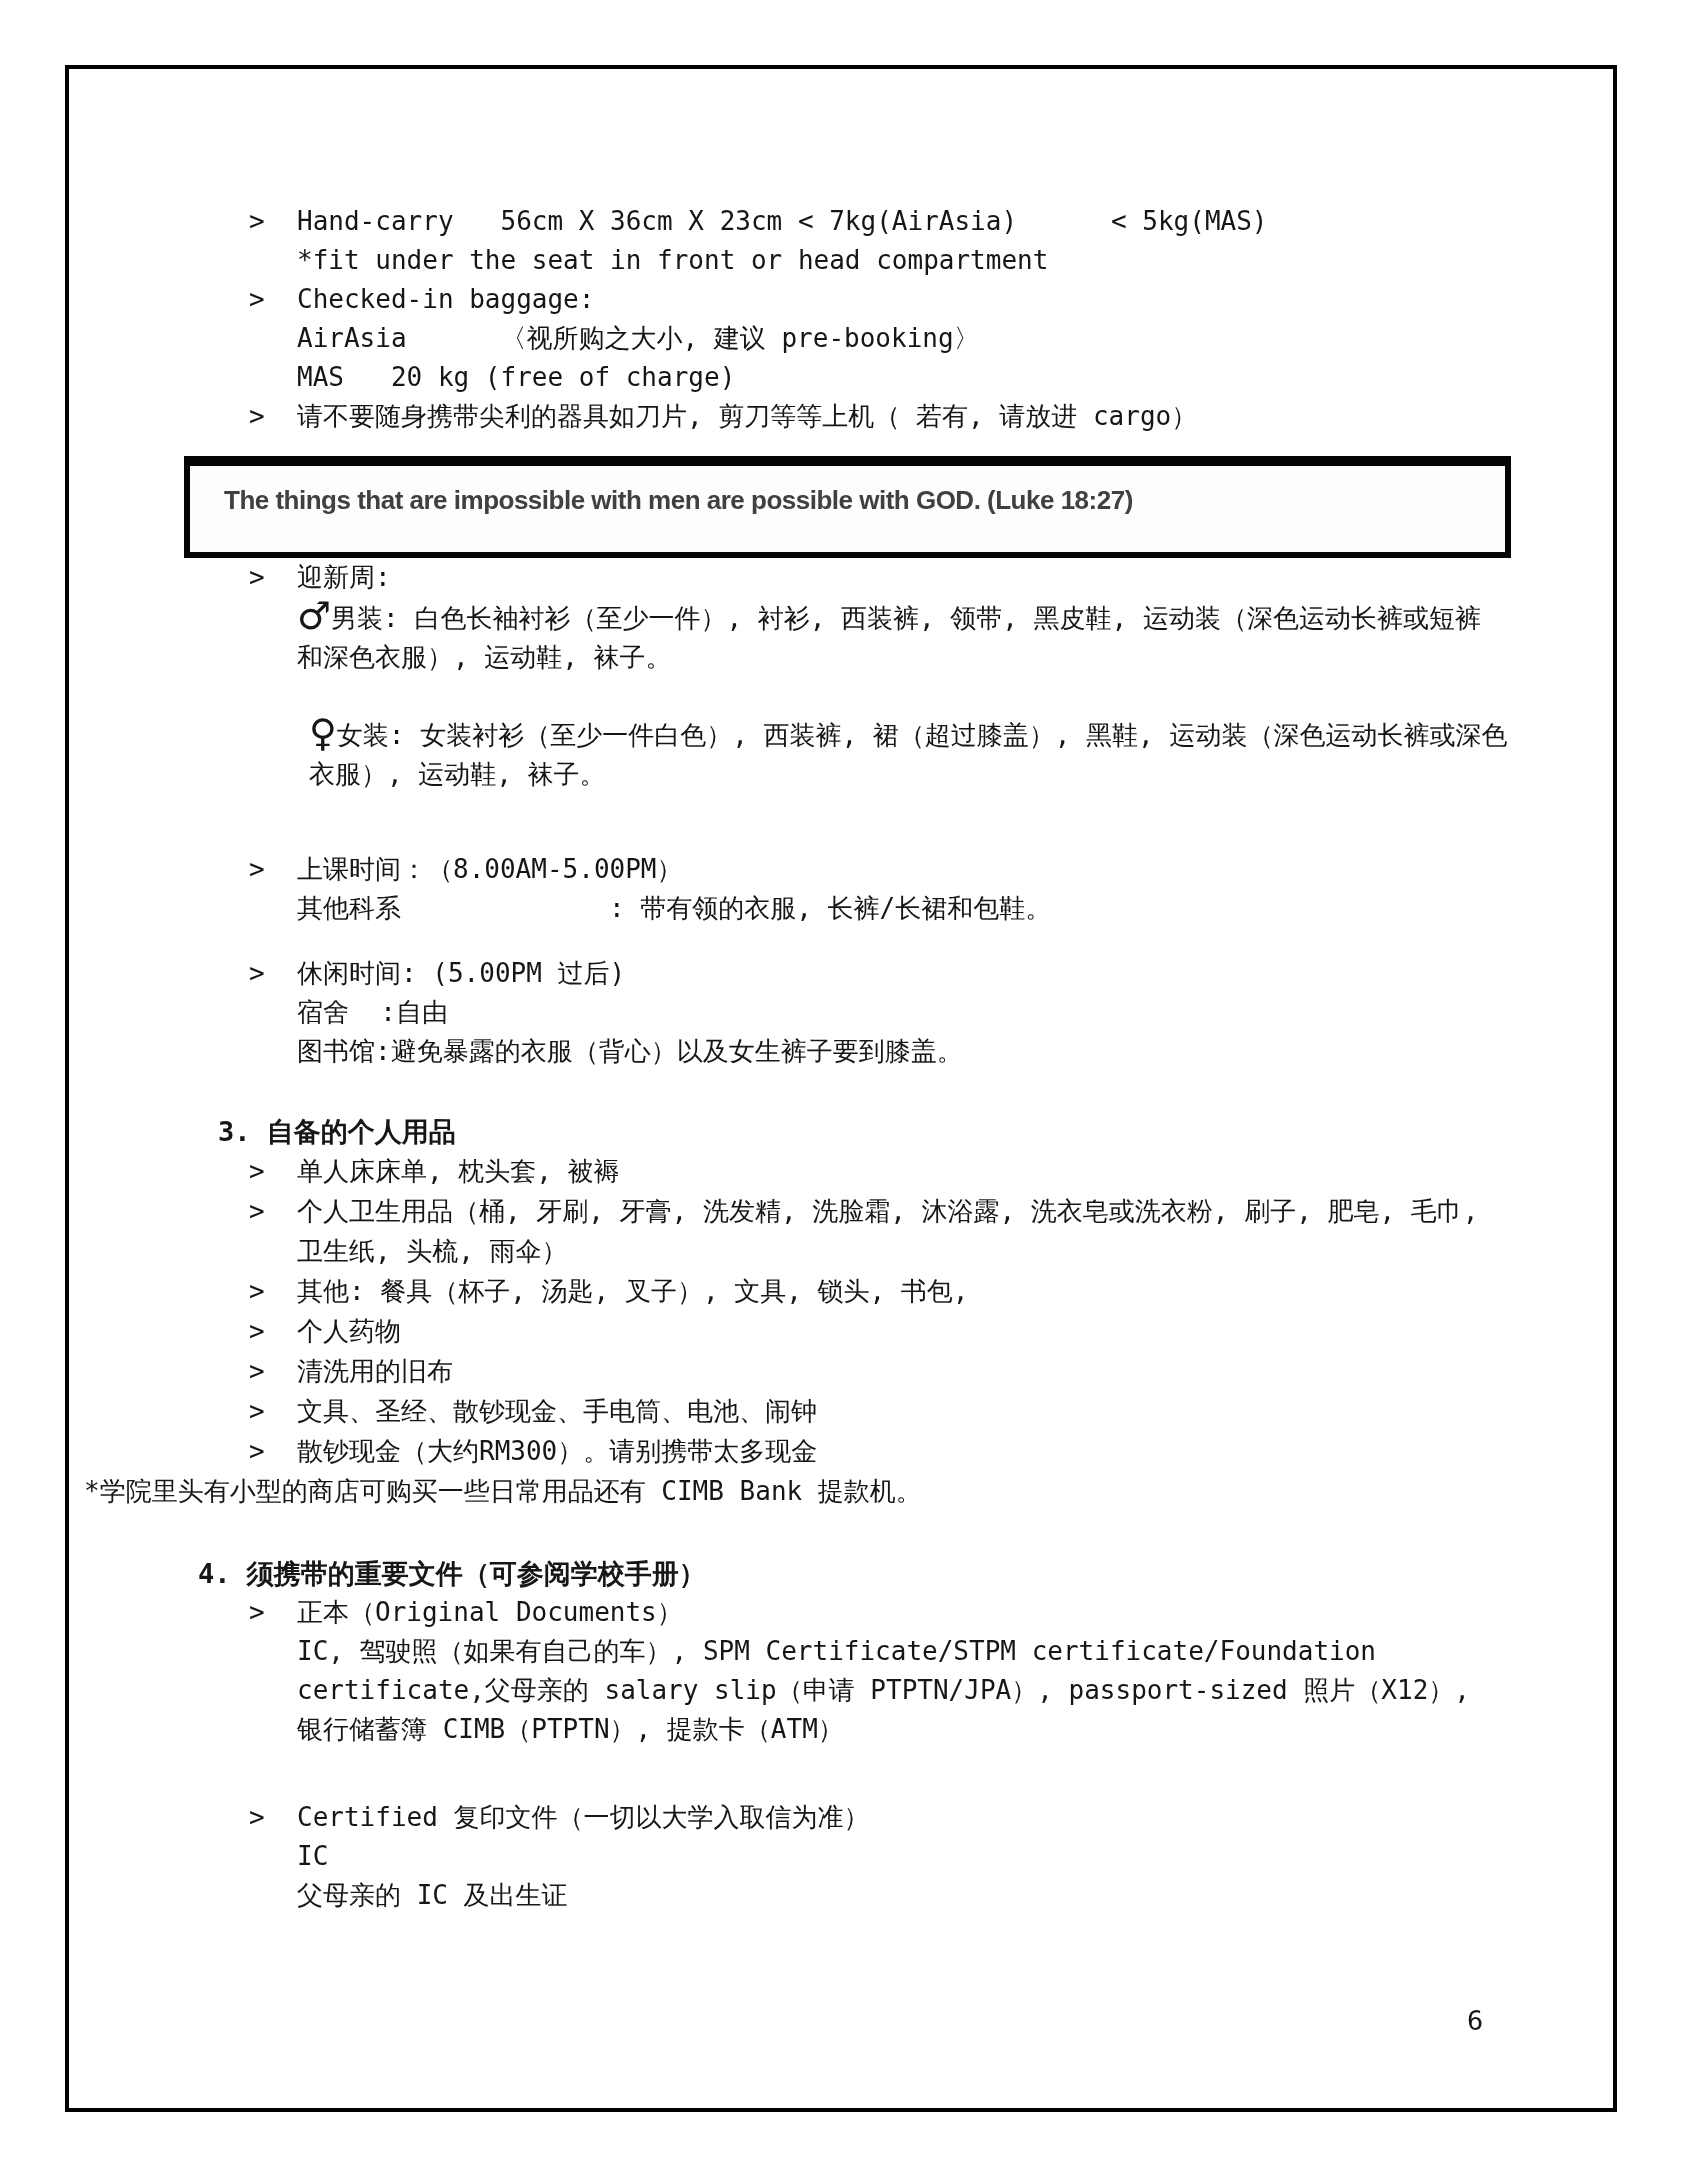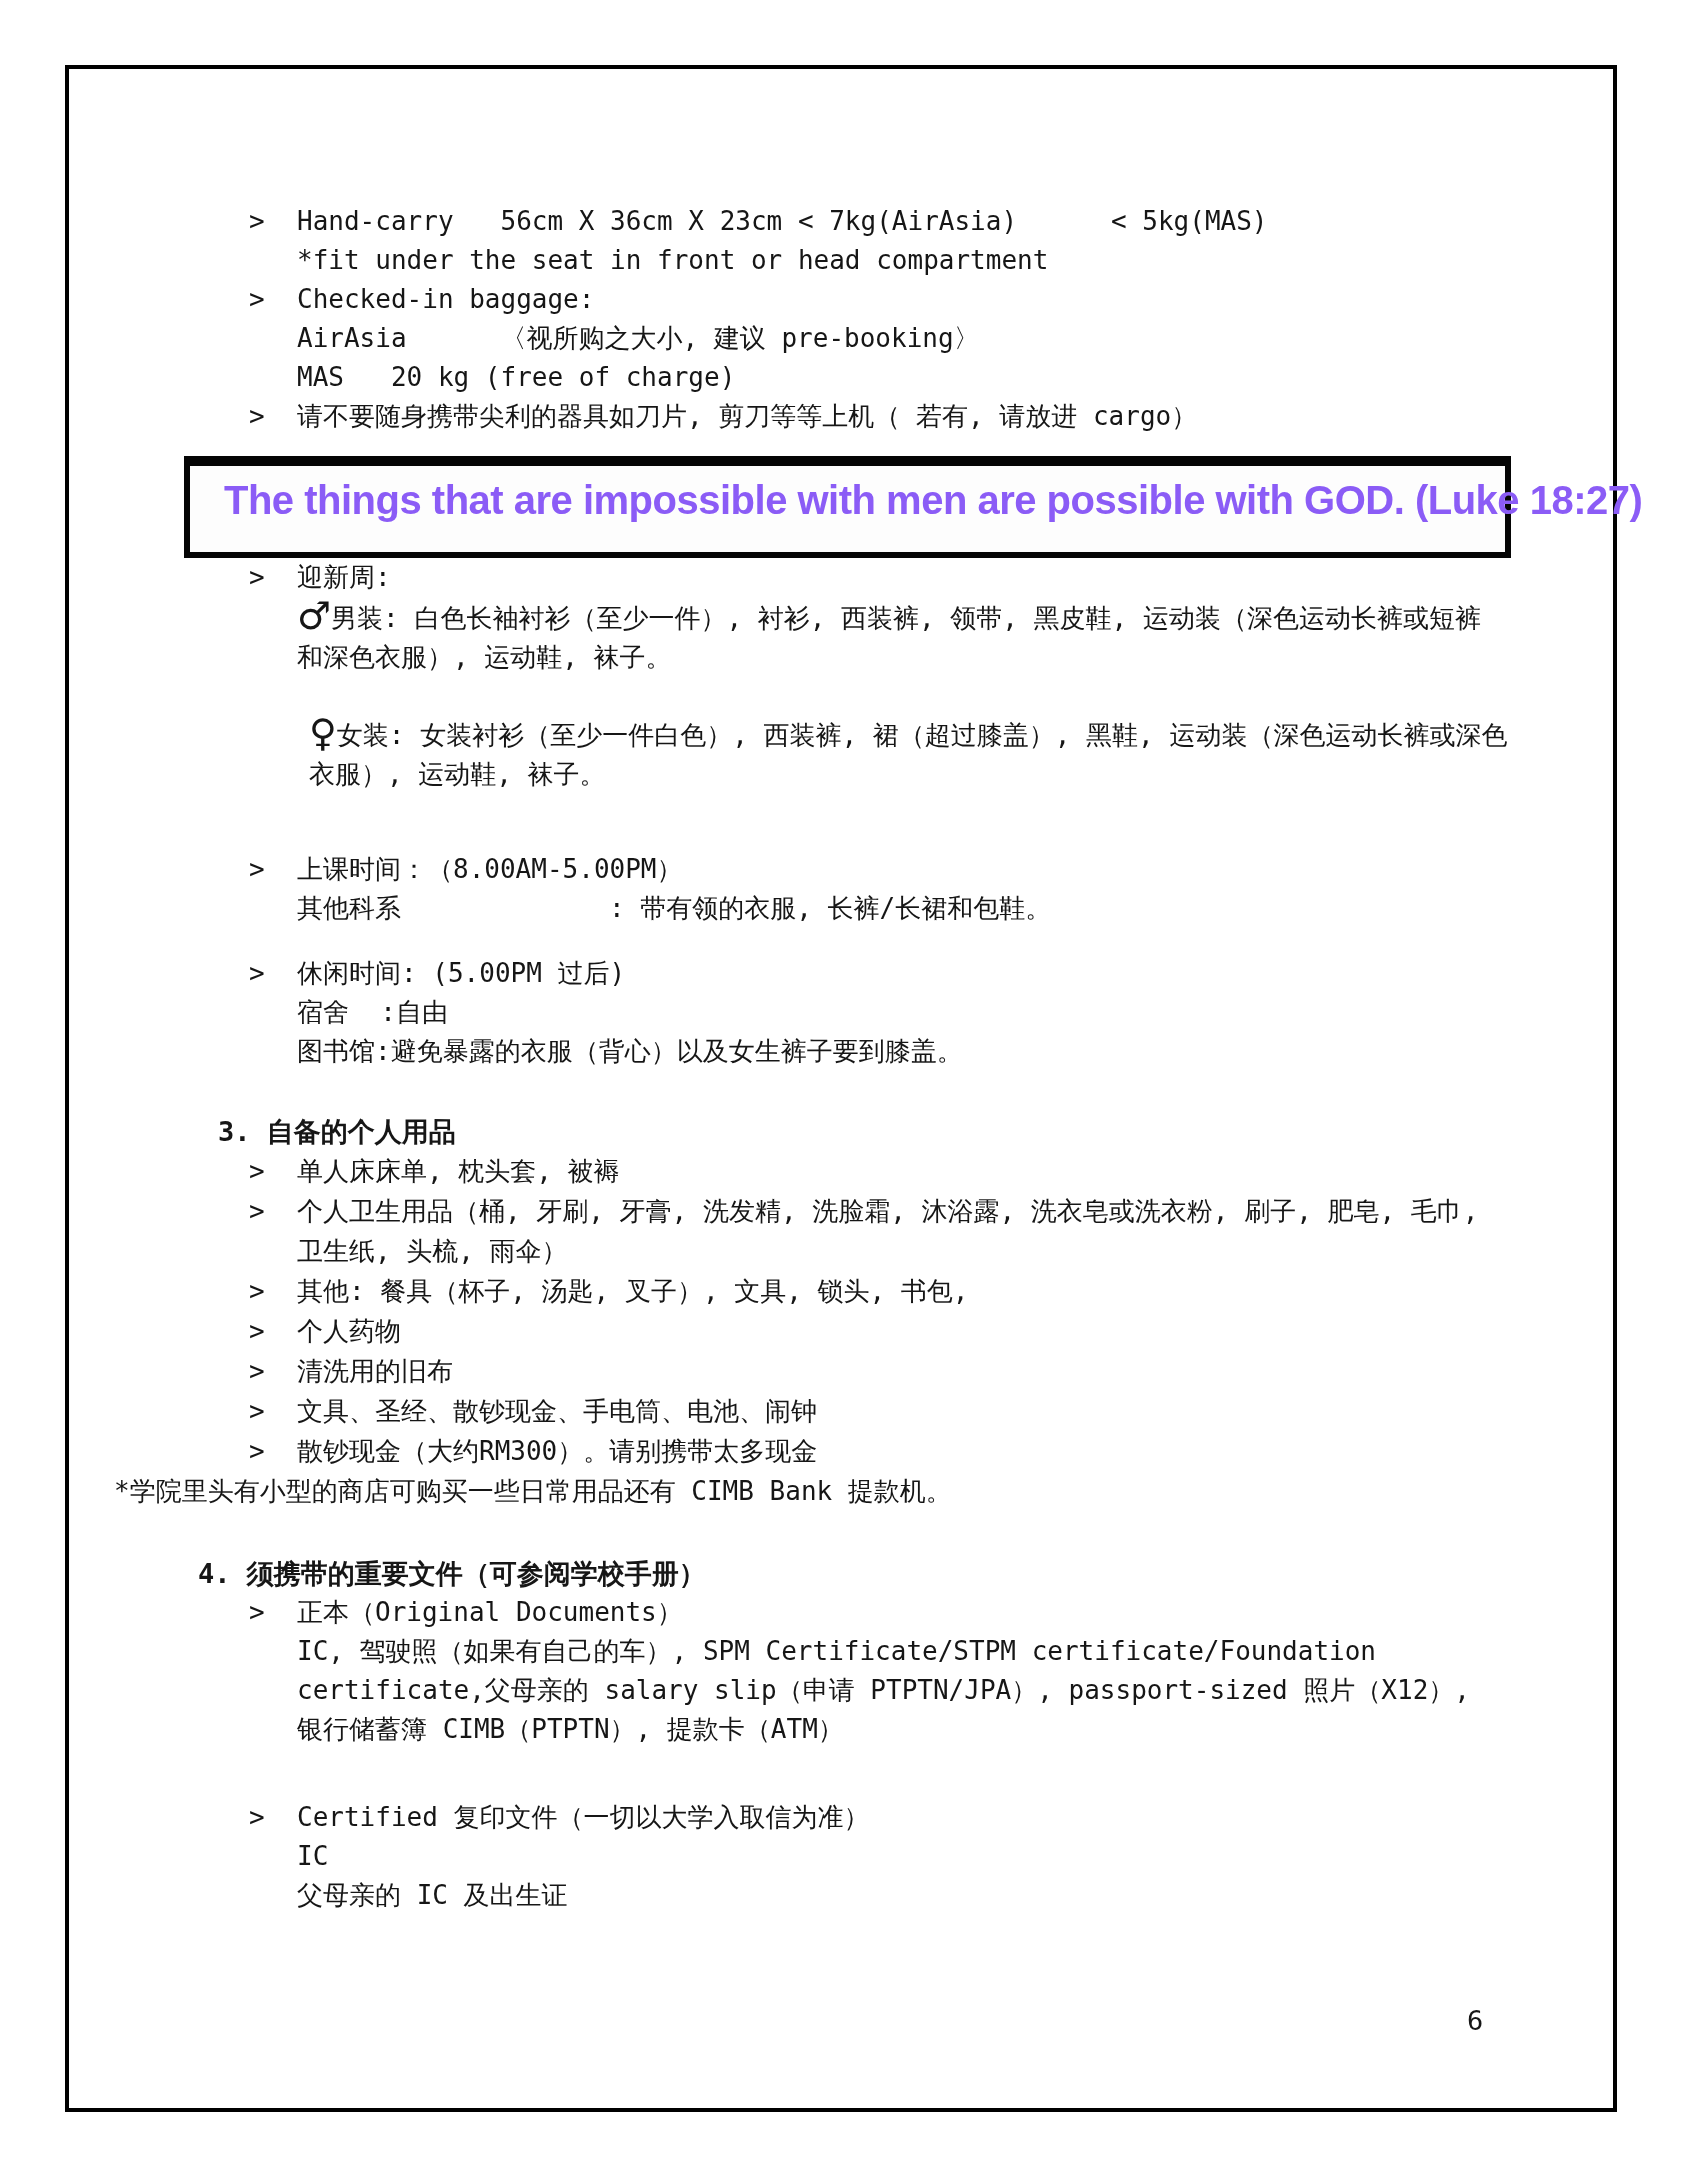--- a/index.html
+++ b/index.html
@@ -37,44 +37,44 @@
   .lh40 { line-height: 40px; }
   .heading {
     padding-left: 198px;
     width: 1302px;
     font-size: 27px;
     font-weight: bold;
     line-height: 39px;
     white-space: pre-wrap;
   }
   .footnote {
-    padding-left: 114px;
+    padding-left: 84px;
     width: 1302px;
     font-size: 26px;
     line-height: 40px;
     white-space: pre-wrap;
   }
   .r-first { margin-top: 202px; }
   .banner-box {
     box-sizing: border-box;
     margin-top: 20px;
     margin-left: 184px;
     width: 1327px;
     border: 6px solid #050505;
     border-top-width: 10px;
     padding: 12px 20px 30px 34px;
     background: #fdfdfd;
   }
   .banner-text {
     font-family: "Liberation Sans", sans-serif;
     font-weight: 700;
-    font-size: 40px;
+    font-size: 26px;
     line-height: 44px;
     letter-spacing: -0.5px;
-    color: #8b5cf6;
+    color: #404040;
     white-space: nowrap;
   }
   .gender {
     font-family: "DejaVu Sans", sans-serif;
     font-size: 38px;
     line-height: 39px;
     vertical-align: -2px;
   }
   .dress { display: flex; }
   .dress .dress-label { flex: none; width: 312px; white-space: pre-wrap; }

